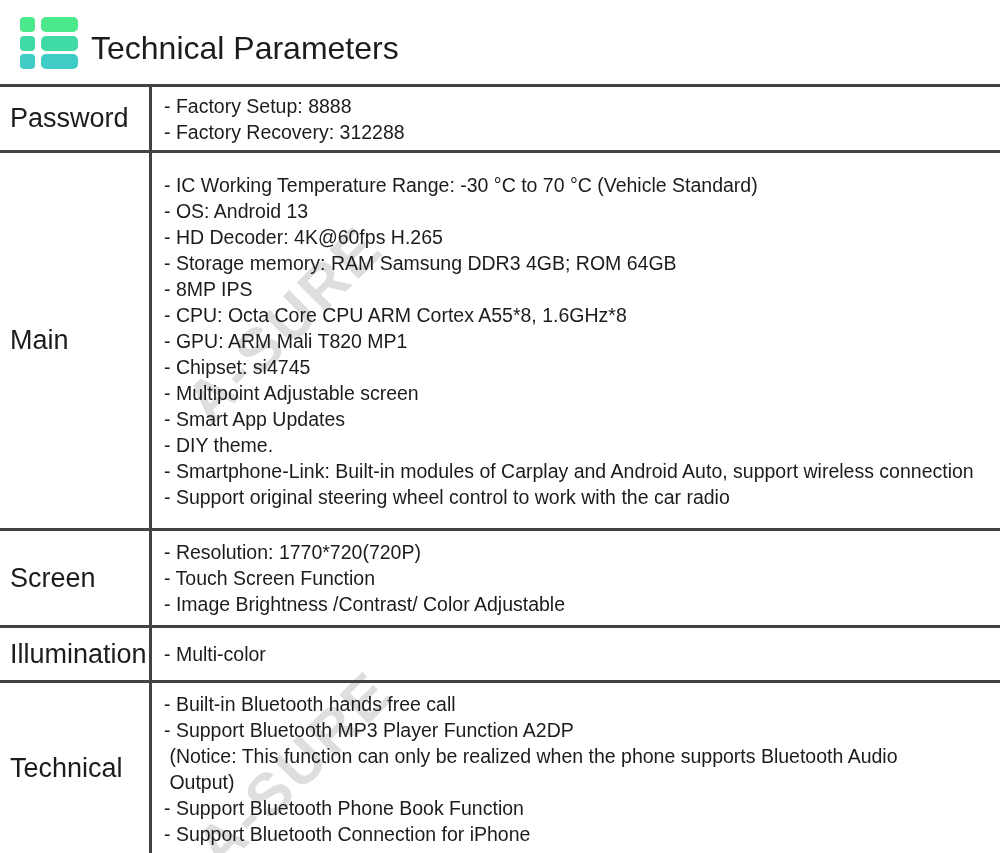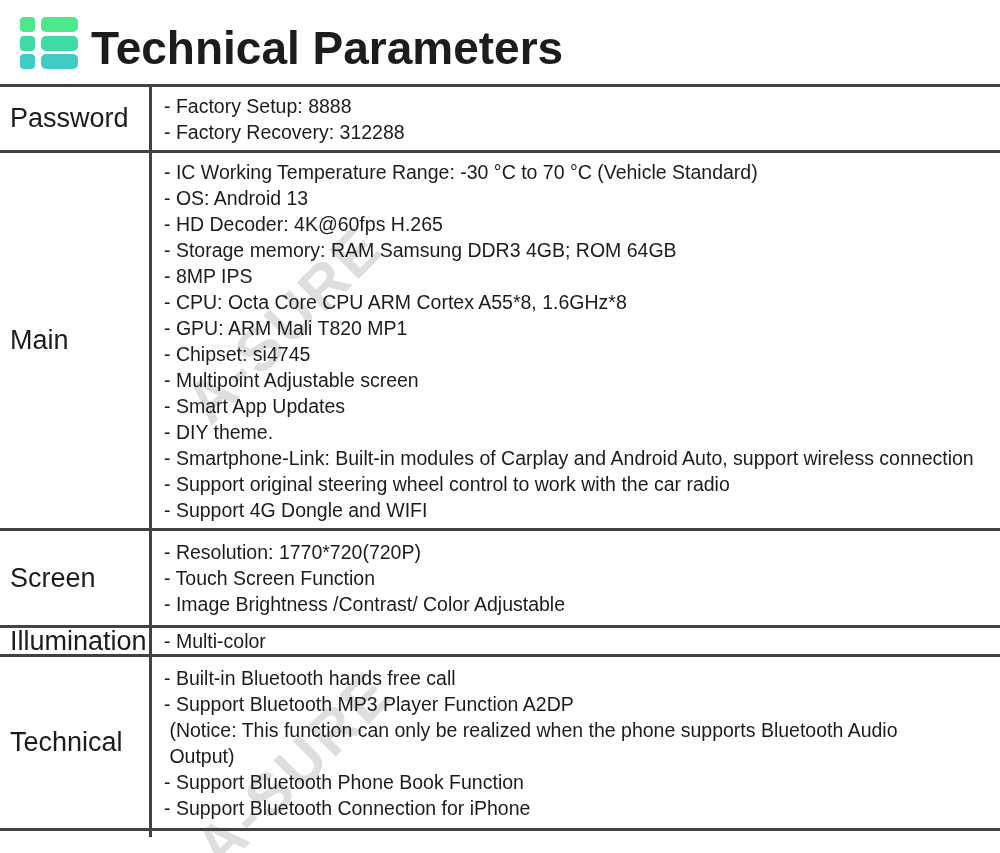--- a/index.html
+++ b/index.html
@@ -12,39 +12,39 @@
   .header{
     position:absolute; top:0; left:0; width:100%; height:84px;
     display:flex; align-items:center; padding-left:20px; box-sizing:border-box;
     background:#fff; z-index:2;
   }
   .icon{ display:flex; flex-direction:column; justify-content:space-between;
          width:58px; height:52px; margin-top:2px; }
   .irow{ display:flex; gap:6px; height:15px; }
   .sq{ width:15px; height:15px; border-radius:4px; }
   .bar{ width:37px; height:15px; border-radius:5px; }
-  .title{ font-size:46px; font-weight:700; margin:12px 0 0 13px; white-space:nowrap; }
+  .title{ font-size:32px; font-weight:400; margin:12px 0 0 13px; white-space:nowrap; }
   
   .wm{
     position:absolute; z-index:0; font-size:60px; font-weight:700;
     letter-spacing:3px; color:#dedede; transform:rotate(-45deg);
     user-select:none; white-space:nowrap;
   }
   .wm-1{ left:160px; top:290px; }
   .wm-2{ left:170px; top:735px; }
   
   .table{
     position:absolute; top:84px; left:0; width:1000px; z-index:1;
     border-top:3px solid var(--line);
   }
   .row{ display:flex; border-bottom:3px solid var(--line); box-sizing:border-box; }
   .row-0{ height:66px; }
   .row-1{ height:378px; }
   .row-2{ height:97px; }
-  .row-3{ height:29px; }
+  .row-3{ height:55px; }
   .row-4{ height:174px; }
   .row-partial{ height:6px; border-bottom:none; }
   .label-cell{
     flex:0 0 152px; width:152px; box-sizing:border-box;
     border-right:3px solid var(--line);
     display:flex; align-items:center; padding-left:10px;
     font-size:27px; white-space:nowrap;
   }
   .value-cell{
     flex:1; display:flex; flex-direction:column; justify-content:center;
@@ -96,21 +96,20 @@
           <span class="line">- Storage memory: RAM Samsung DDR3 4GB; ROM 64GB</span>
           <span class="line">- 8MP IPS</span>
           <span class="line">- CPU: Octa Core CPU ARM Cortex A55*8, 1.6GHz*8</span>
           <span class="line">- GPU: ARM Mali T820 MP1</span>
           <span class="line">- Chipset: si4745</span>
           <span class="line">- Multipoint Adjustable screen</span>
           <span class="line">- Smart App Updates</span>
           <span class="line">- DIY theme.</span>
           <span class="line">- Smartphone-Link: Built-in modules of Carplay and Android Auto, support wireless connection</span>
           <span class="line">- Support original steering wheel control to work with the car radio</span>
-          <span class="line">- Support 4G Dongle and WIFI</span>
         </div>
     </div>
 
     <div class="row row-2">
       <div class="label-cell">Screen</div>
       <div class="value-cell">
           <span class="line">- Resolution: 1770*720(720P)</span>
           <span class="line">- Touch Screen Function</span>
           <span class="line">- Image Brightness /Contrast/ Color Adjustable</span>
         </div>

